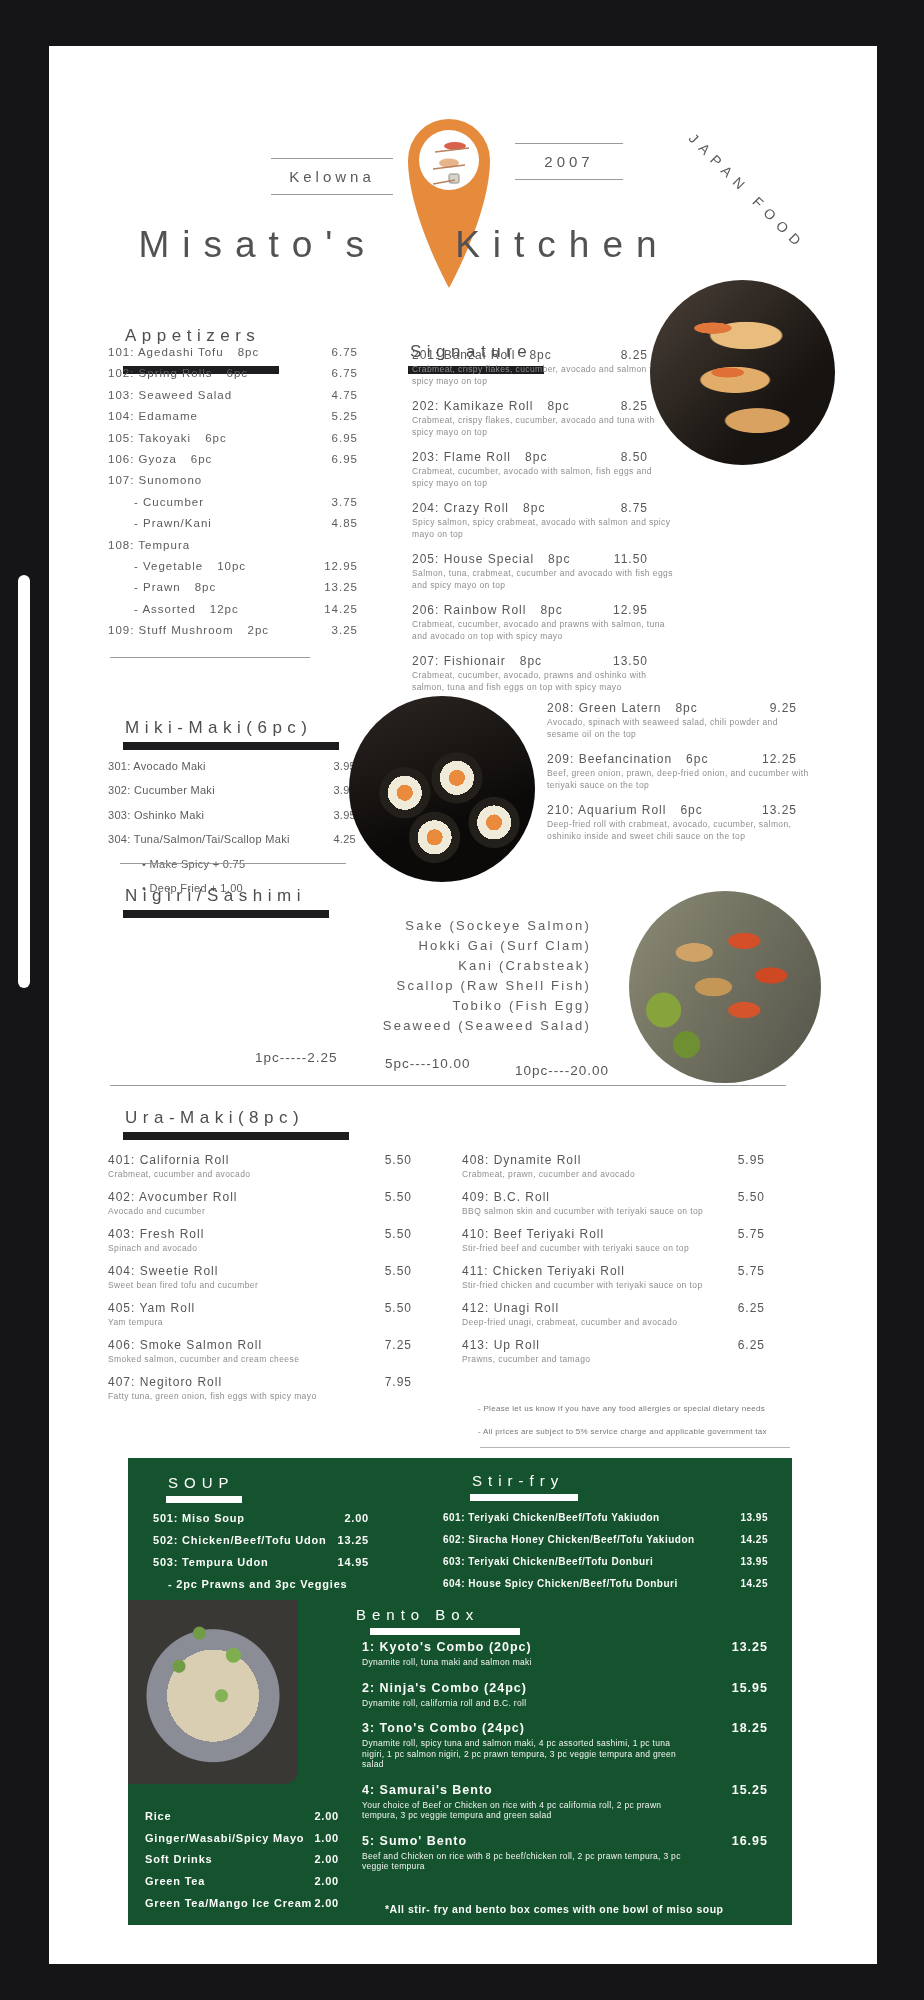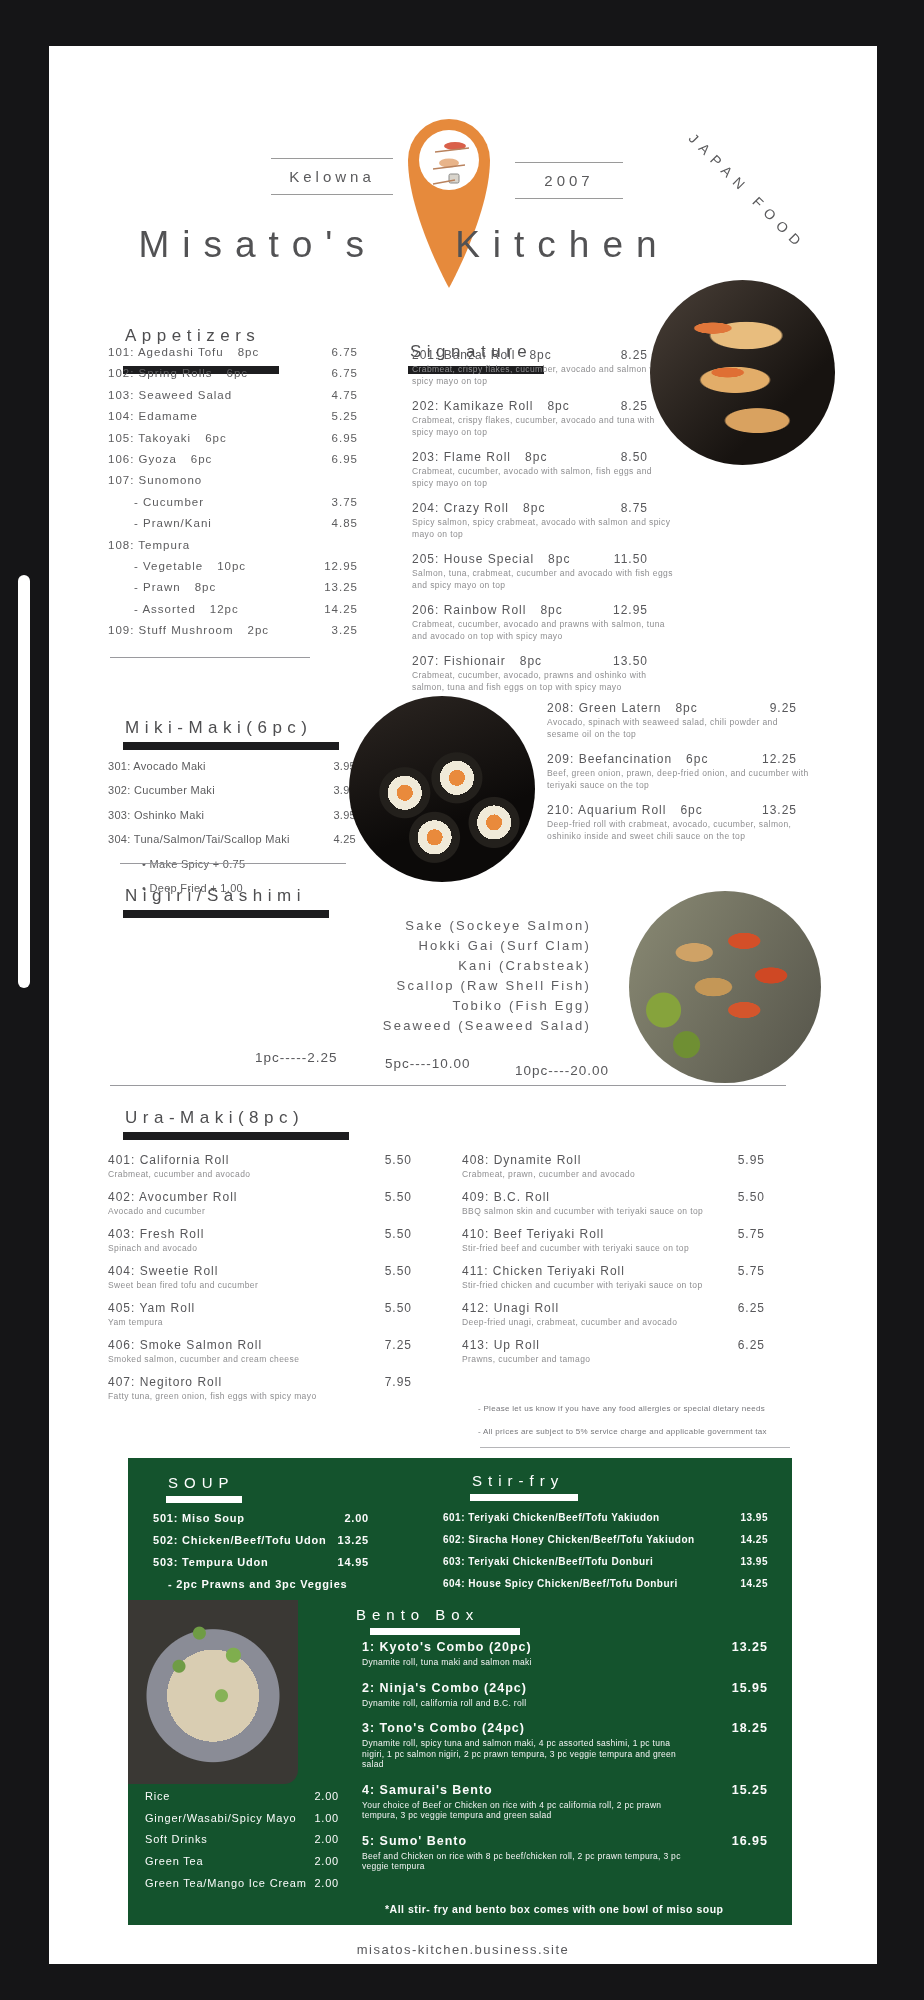--- a/index.html
+++ b/index.html
@@ -10,21 +10,21 @@
   
   .scrollbar{position:absolute;left:18px;top:575px;width:12px;height:413px;background:#ffffff;border-radius:7px}
 
   
   .card{position:absolute;left:49px;top:46px;width:828px;height:1918px;background:#ffffff}
 
   
   .hdr-block{position:absolute;text-align:center;color:#5a5a5c;font-size:15px;letter-spacing:4px;
              border-top:1px solid #9a9a9a;border-bottom:1px solid #9a9a9a;padding:9px 2px}
   .hdr-city{left:222px;top:112px;width:118px}
-  .hdr-year{left:466px;top:116px;width:104px}
+  .hdr-year{left:466px;top:97px;width:104px}
   .hdr-pin{left:358px;top:72px;width:84px;height:172px}
   .hdr-badge{left:648px;top:84px;font-size:14px;letter-spacing:7px;color:#5a5a5c;
              transform:rotate(45deg);transform-origin:0 0;white-space:nowrap}
   .title{left:30px;top:178px;width:650px;text-align:center;font-size:37px;color:#525254;
          letter-spacing:13px;word-spacing:55px;white-space:nowrap}
 
   
   .sec-h{position:absolute;font-size:17px;letter-spacing:5.5px;color:#4e4e50;white-space:nowrap}
   .sec-bar{position:absolute;height:8px;background:#1d1d1f}
   .rule{position:absolute;height:1px;background:#9a9a9e}
@@ -102,21 +102,21 @@
 
   
   .panel{position:absolute;left:79px;top:1412px;width:664px;height:467px;background:#14532d;color:#fbfbfb}
   .panel .sec-h{color:#ffffff;font-size:15px;letter-spacing:6px}
   .panel .sec-bar{background:#ffffff;height:7px}
   .soup-list{position:absolute;left:25px;top:54px;width:216px;font-size:11px;font-weight:700;letter-spacing:0.8px}
   .soup-list .row{height:22px}
   .soup-list .indent{padding-left:15px}
   .stir-list{position:absolute;left:315px;top:54px;width:325px;font-size:10px;font-weight:700;letter-spacing:0.5px}
   .stir-list .row{height:22px}
-  .extra-list{position:absolute;left:17px;top:332px;width:194px;font-size:11px;font-weight:400;letter-spacing:0.8px}
+  .extra-list{position:absolute;left:17px;top:352px;width:194px;font-size:11px;font-weight:700;letter-spacing:0.8px}
   .extra-list .row{height:21.7px}
   .bento-list{position:absolute;left:234px;top:182px;width:406px}
   .bento-item .line{display:flex;align-items:baseline;white-space:nowrap;font-size:12.5px;font-weight:700;letter-spacing:1px}
   .bento-item .line .price{margin-left:auto}
   .bento-item .desc{max-width:330px;font-size:8.5px;font-weight:400;letter-spacing:0.3px;line-height:10.5px;margin:3px 0 13px 0;color:#f4f4f4}
   .panel-note{position:absolute;left:257px;top:445px;font-size:10.5px;font-weight:700;letter-spacing:0.5px;white-space:nowrap}
 
   .footer-url{position:absolute;left:0;top:1896px;width:100%;text-align:center;
               font-size:13px;letter-spacing:1.5px;color:#57575a}
 </style>
@@ -620,14 +620,13 @@
             <span>5: Sumo' Bento</span>
             <span class="price">16.95</span>
           </div>
           <div class="desc">Beef and Chicken on rice with 8 pc beef/chicken roll, 2 pc prawn tempura, 3 pc veggie tempura</div>
         </div>
       </div>
 
     <div class="panel-note">*All stir- fry and bento box comes with one bowl of miso soup</div>
   </div>
 
-  <div class="footer-url">misatos-kitchen.business.site</div>
 </div>
 
 </body></html>

